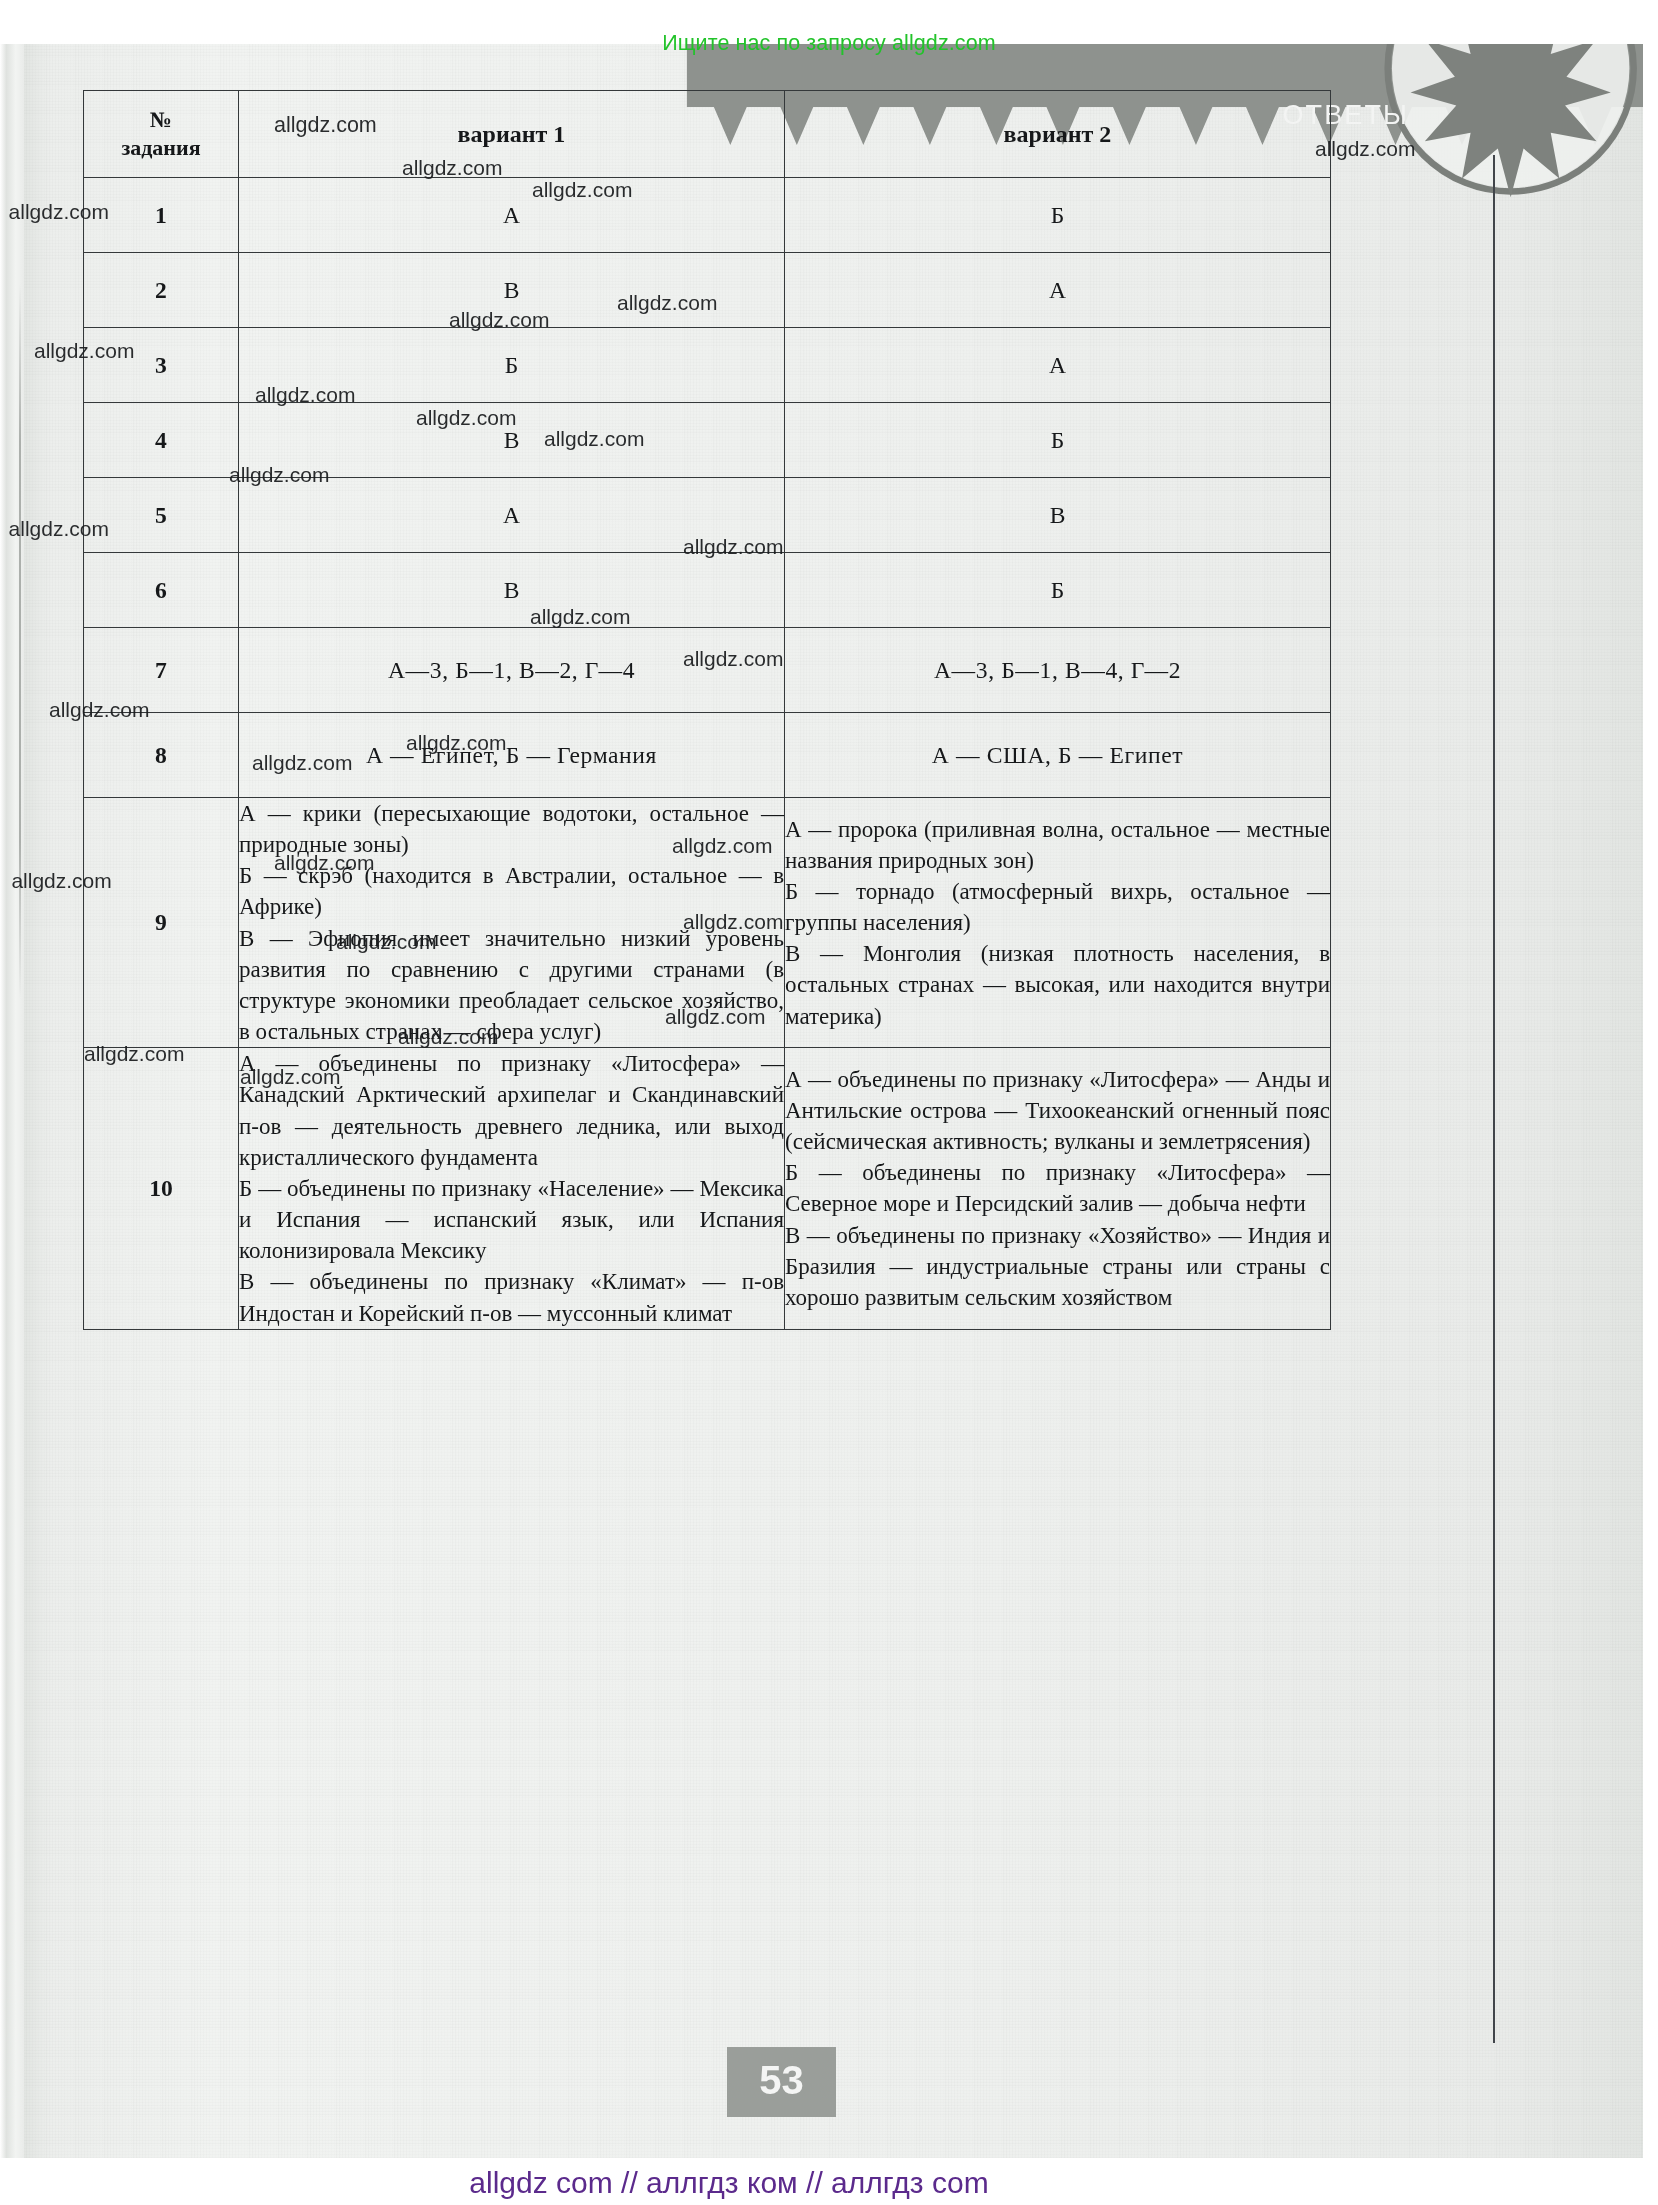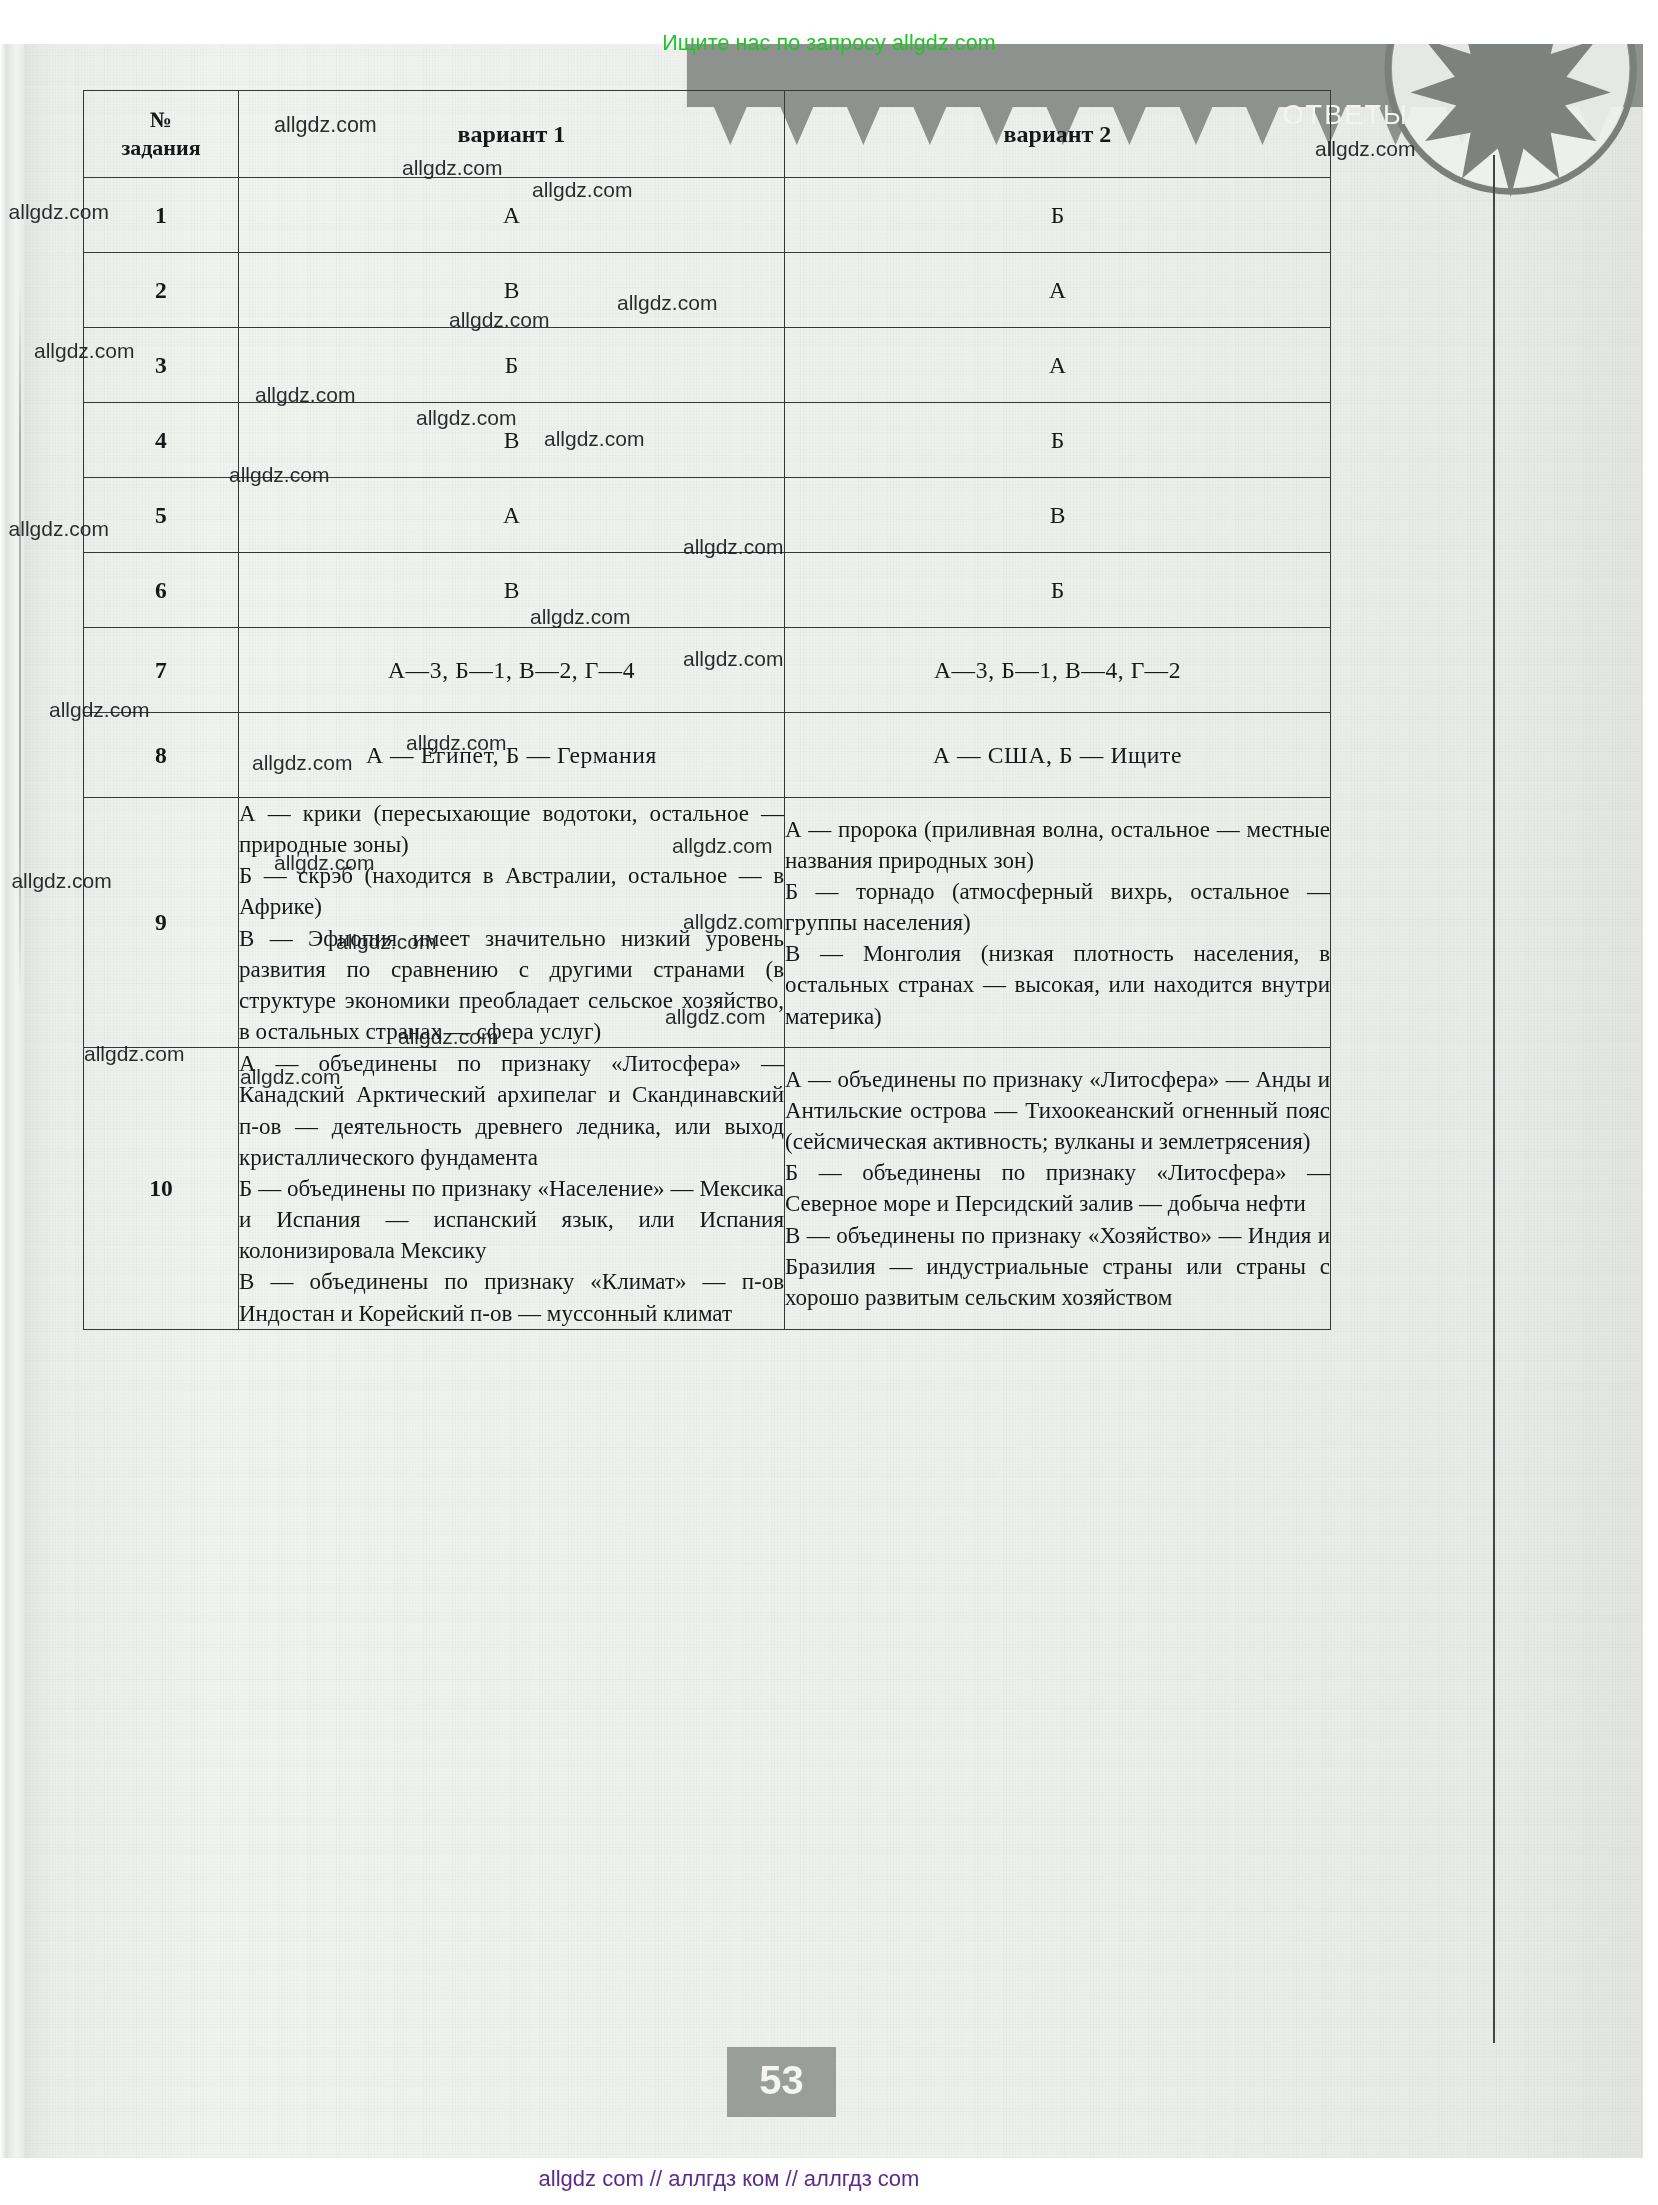--- a/index.html
+++ b/index.html
@@ -191,21 +191,21 @@
     width: 1658px; height: 46px;
     background: #ffffff;
     z-index: 40;
   }
   #bottom-promo-text {
     position: absolute;
     left: 0; top: 7.2px;
     width: 1458px;
     text-align: center;
     font-family: "Liberation Sans", sans-serif;
-    font-size: 22px;
+    font-size: 30px;
     color: #5b2a8c;
     white-space: nowrap;
   }
 </style>
 </head>
 <body>
 
 <div id="top-strip">
   <div id="top-promo-text">Ищите нас по запросу allgdz.com</div>
 </div>
@@ -306,21 +306,21 @@
           <td class="ans">Б</td>
         </tr>
         <tr>
           <td class="num">7</td>
           <td class="ans-wide">А—3, Б—1, В—2, Г—4</td>
           <td class="ans-wide">А—3, Б—1, В—4, Г—2</td>
         </tr>
         <tr>
           <td class="num">8</td>
           <td class="ans-wide">А — Египет, Б — Германия</td>
-          <td class="ans-wide">А — США, Б — Ищите</td>
+          <td class="ans-wide">А — США, Б — Египет</td>
         </tr>
 
         <tr>
           <td class="num num-top">9</td>
           <td class="para">
             <p>А — крики (пересыхающие водотоки, остальное — природные зоны)</p>
             <p>Б — скрэб (находится в Австралии, остальное — в Африке)</p>
             <p>В — Эфиопия имеет значительно низкий уровень развития по сравнению с другими странами (в структуре экономики преобладает сельское хозяйство, в остальных странах — сфера услуг)</p>
           </td>
           <td class="para">

